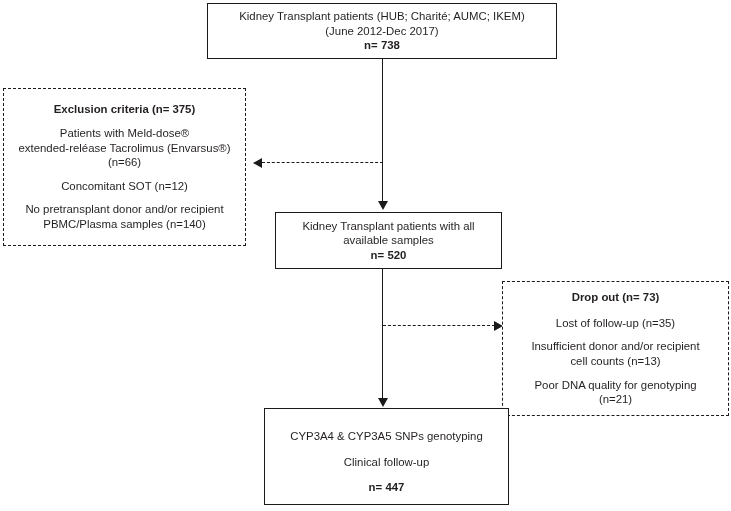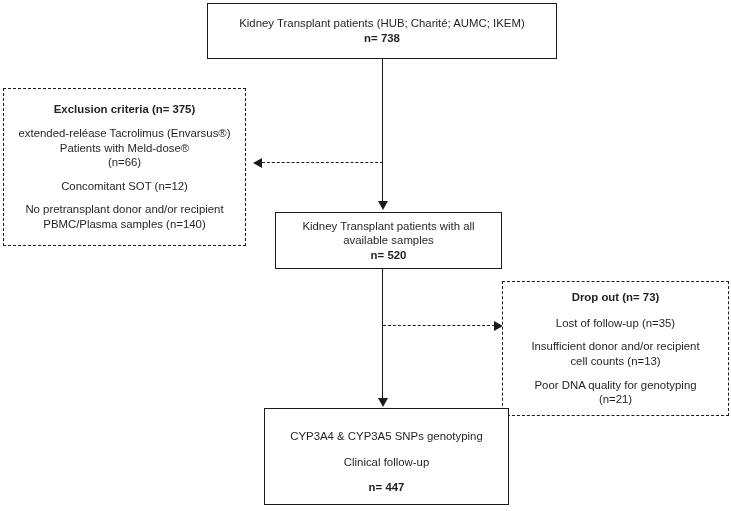--- a/index.html
+++ b/index.html
@@ -106,28 +106,29 @@
   #dline-drop   { left: 383px; top: 325px; width: 112px; }
   #arrowhead-drop { left: 494px; top: 321px; }
 </style>
 </head>
 <body>
 
 <div id="canvas">
 
   <div id="box-enrolled" class="box solid-box">
     <div class="line">Kidney Transplant patients (HUB; Charité; AUMC; IKEM)</div>
+    <div class="line">(June 2012-Dec 2017)</div>
     <div class="line bold">n= 738</div>
   </div>
 
   <div id="box-exclusion" class="box dashed-box">
     <div class="line bold">Exclusion criteria (n= 375)</div>
     <div class="gap-md"></div>
+    <div class="line">Patients with Meld-dose®</div>
     <div class="line">extended-reléase Tacrolimus (Envarsus®)</div>
-    <div class="line">Patients with Meld-dose®</div>
     <div class="line">(n=66)</div>
     <div class="gap-md"></div>
     <div class="line">Concomitant SOT (n=12)</div>
     <div class="gap-md"></div>
     <div class="line">No pretransplant donor and/or recipient</div>
     <div class="line">PBMC/Plasma samples (n=140)</div>
   </div>
 
   <div id="box-allsamples" class="box solid-box">
     <div class="line">Kidney Transplant patients with all</div>

